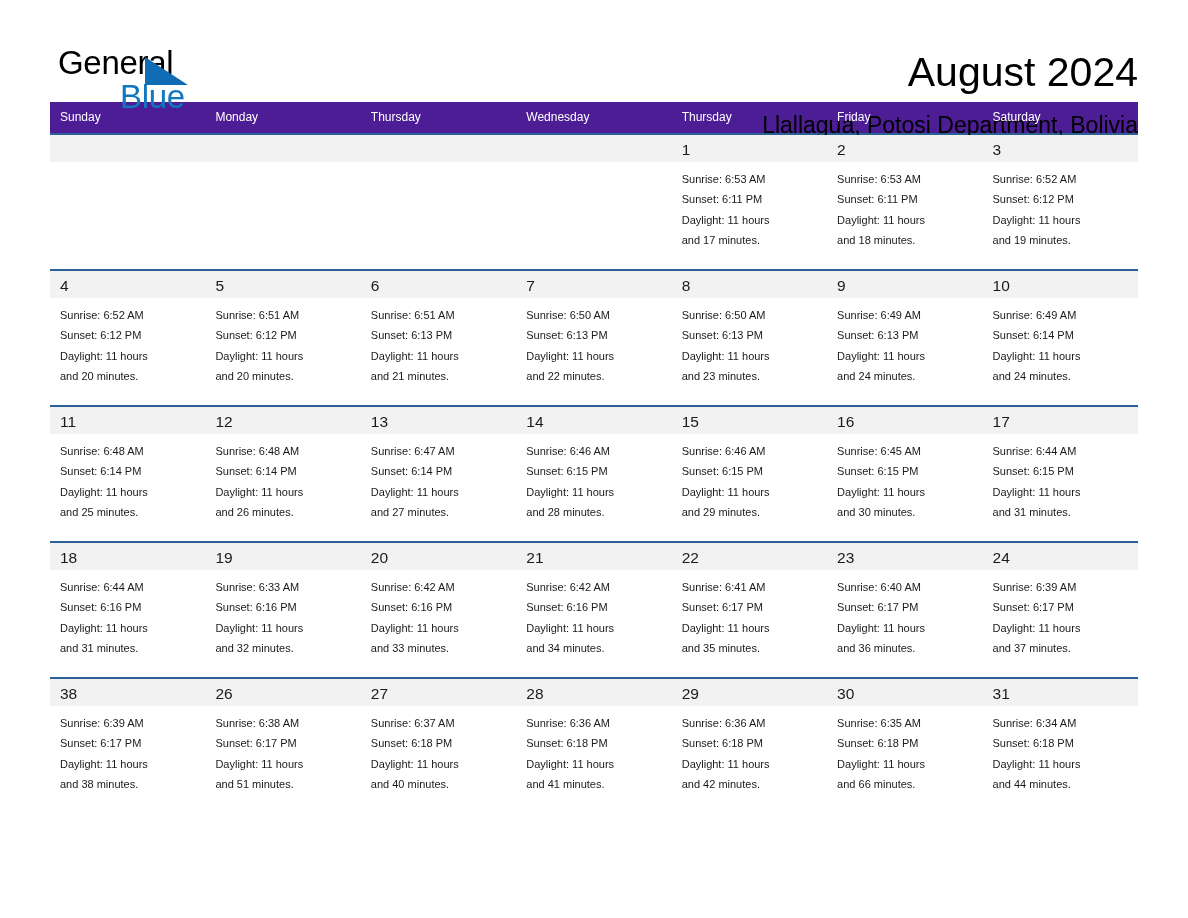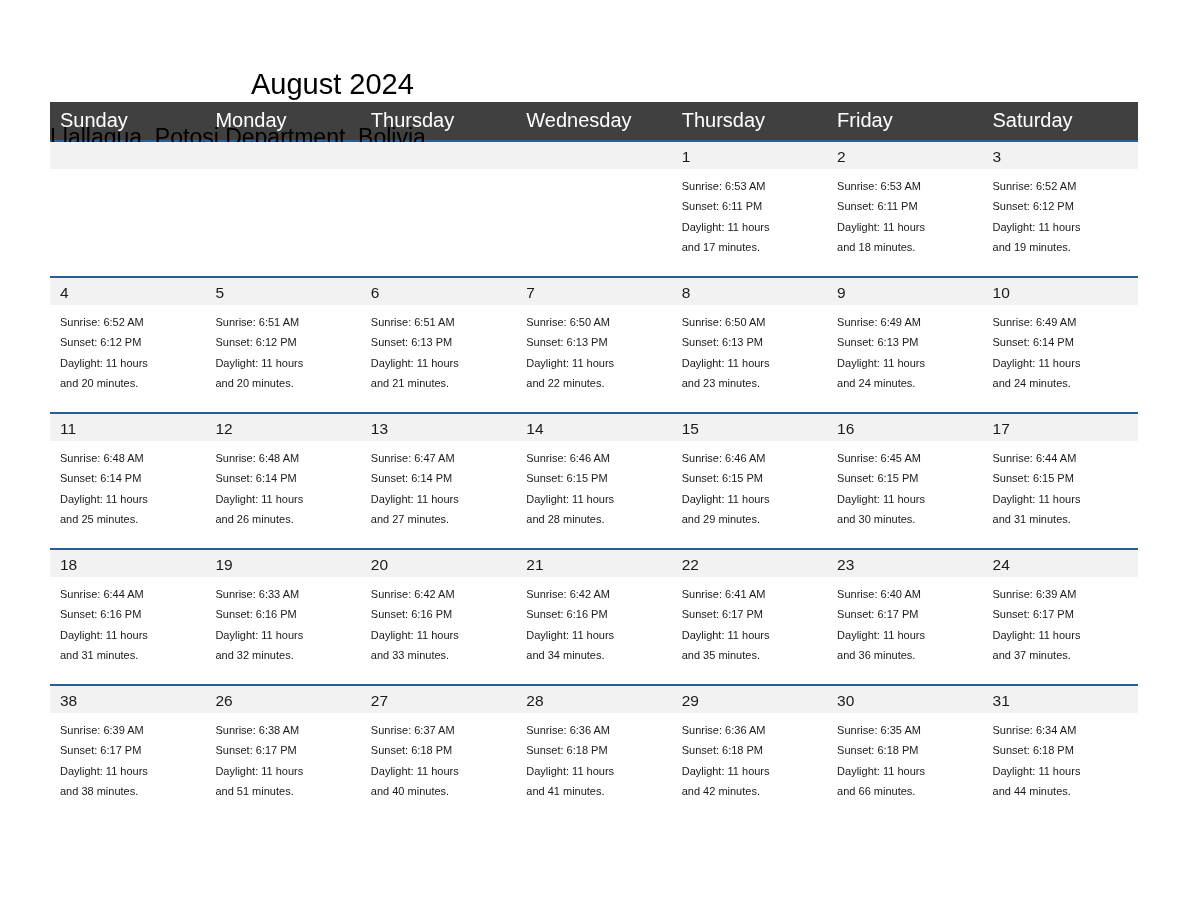--- a/index.html
+++ b/index.html
@@ -63,46 +63,46 @@
     line-height: 34px;
     letter-spacing: -0.3px;
     color: #1278be;
     white-space: nowrap;
   }
   .titles {
     text-align: right;
     padding-top: 2px;
   }
   .month-title {
-    font-size: 29px;
+    font-size: 41px;
     line-height: 48px;
     font-weight: normal;
     color: #000000;
-    margin: 12px;
+    margin: 0;
     white-space: nowrap;
   }
   .location-title {
     font-size: 23px;
     line-height: 30px;
     font-weight: normal;
     color: #000000;
     margin: 14px 0 0 0;
     white-space: nowrap;
   }
 
   
   .calendar {
     width: 1088px;
     border-collapse: collapse;
     table-layout: fixed;
   }
   .calendar th {
-    background: #404040;
+    background: #4c1d95;
     color: #ffffff;
-    font-size: 20px;
+    font-size: 12px;
     font-weight: normal;
     text-align: left;
     padding: 7px 0 8px 10px;
     height: 16px;
     margin-top: 16px;
   }
   .calendar td {
     vertical-align: top;
     padding: 0;
     border-top: 2px solid #2b6096;
@@ -137,20 +137,25 @@
   .cell-body .daylight-line1,
   .cell-body .daylight-line2 { white-space: nowrap; }
 </style>
 </head>
 <body>
 
 <div class="page">
 
   <div class="header">
 
+    <div class="logo">
+      <span class="logo-line1">General</span>
+      <span class="logo-tri"></span>
+      <span class="logo-line2">Blue</span>
+    </div>
 
     <div class="titles">
       <h1 class="month-title">August 2024</h1>
       <h2 class="location-title">Llallagua, Potosi Department, Bolivia</h2>
     </div>
 
   </div>
 
   <table class="calendar">
     <thead>

